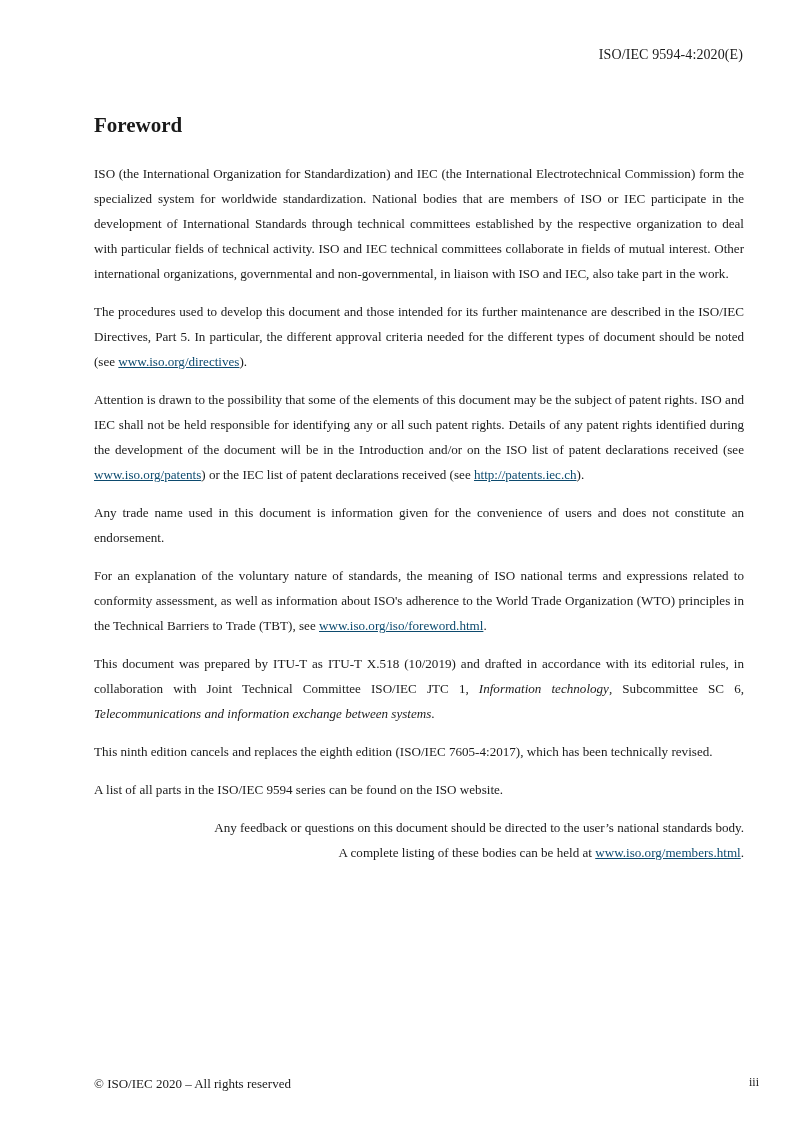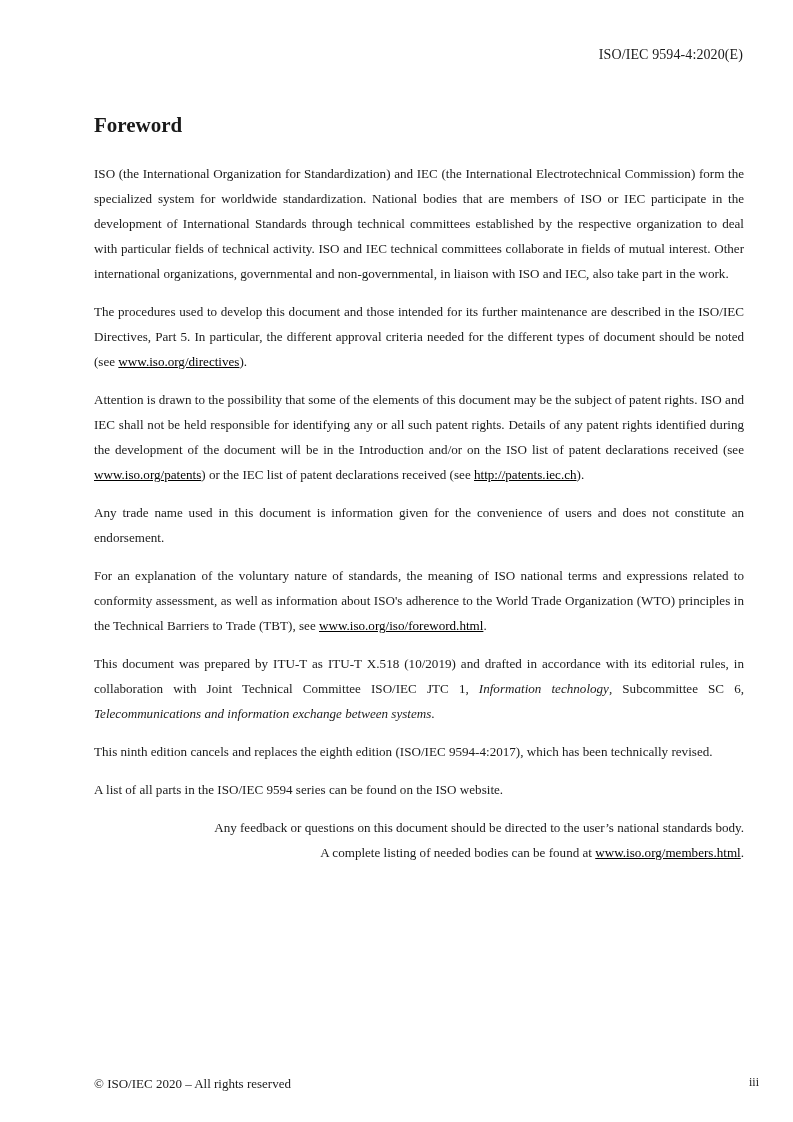--- a/index.html
+++ b/index.html
@@ -37,21 +37,21 @@
       top: 161px;
       width: 650px;
       font-size: 13.1px;
       line-height: 25px;
     }
     .content p {
       margin: 0 0 13px 0;
       text-align: justify;
     }
     .content a {
-      color: #000000;
+      color: #0c4a6e;
       text-decoration: underline;
     }
     .content em { font-style: italic; }
     .footer-left {
       position: absolute;
       left: 94px;
       top: 1076px;
       font-size: 13px;
     }
     .footer-right {
@@ -77,24 +77,24 @@
     <p><span>The procedures used to develop this document and those intended for its further maintenance are described in the ISO/IEC Directives, Part 5. In particular, the different approval criteria needed for the different types of document should be noted (see </span><a href="#">www.iso.org/directives</a><span>).</span></p>
 
     <p><span>Attention is drawn to the possibility that some of the elements of this document may be the subject of patent rights. ISO and IEC shall not be held responsible for identifying any or all such patent rights. Details of any patent rights identified during the development of the document will be in the Introduction and/or on the ISO list of patent declarations received (see </span><a href="#">www.iso.org/patents</a><span>) or the IEC list of patent declarations received (see </span><a href="#">http://patents.iec.ch</a><span>).</span></p>
 
     <p>Any trade name used in this document is information given for the convenience of users and does not constitute an endorsement.</p>
 
     <p><span>For an explanation of the voluntary nature of standards, the meaning of ISO national terms and expressions related to conformity assessment, as well as information about ISO's adherence to the World Trade Organization (WTO) principles in the Technical Barriers to Trade (TBT), see </span><a href="#">www.iso.org/iso/foreword.html</a><span>.</span></p>
 
     <p><span>This document was prepared by ITU-T as ITU-T X.518 (10/2019) and drafted in accordance with its editorial rules, in collaboration with Joint Technical Committee ISO/IEC JTC 1, </span><em>Information technology</em><span>, Subcommittee SC 6, </span><em>Telecommunications and information exchange between systems</em><span>.</span></p>
 
-    <p>This ninth edition cancels and replaces the eighth edition (ISO/IEC 9594-4:2017), which has been technically revised.</p>
+    <p>This ninth edition cancels and replaces the eighth edition (ISO/IEC 7605-4:2017), which has been technically revised.</p>
 
     <p>A list of all parts in the ISO/IEC 9594 series can be found on the ISO website.</p>
 
-    <p style="text-align:right"><span>Any feedback or questions on this document should be directed to the user’s national standards body.</span><br><span>A complete listing of needed bodies can be found at </span><a href="#">www.iso.org/members.html</a><span>.</span></p>
+    <p style="text-align:right"><span>Any feedback or questions on this document should be directed to the user’s national standards body.</span><br><span>A complete listing of these bodies can be held at </span><a href="#">www.iso.org/members.html</a><span>.</span></p>
 
   </div>
 
   <div class="footer-left">© ISO/IEC 2020 – All rights reserved</div>
   <div class="footer-right">iii</div>
 
 </div>
 
 </body></html>

